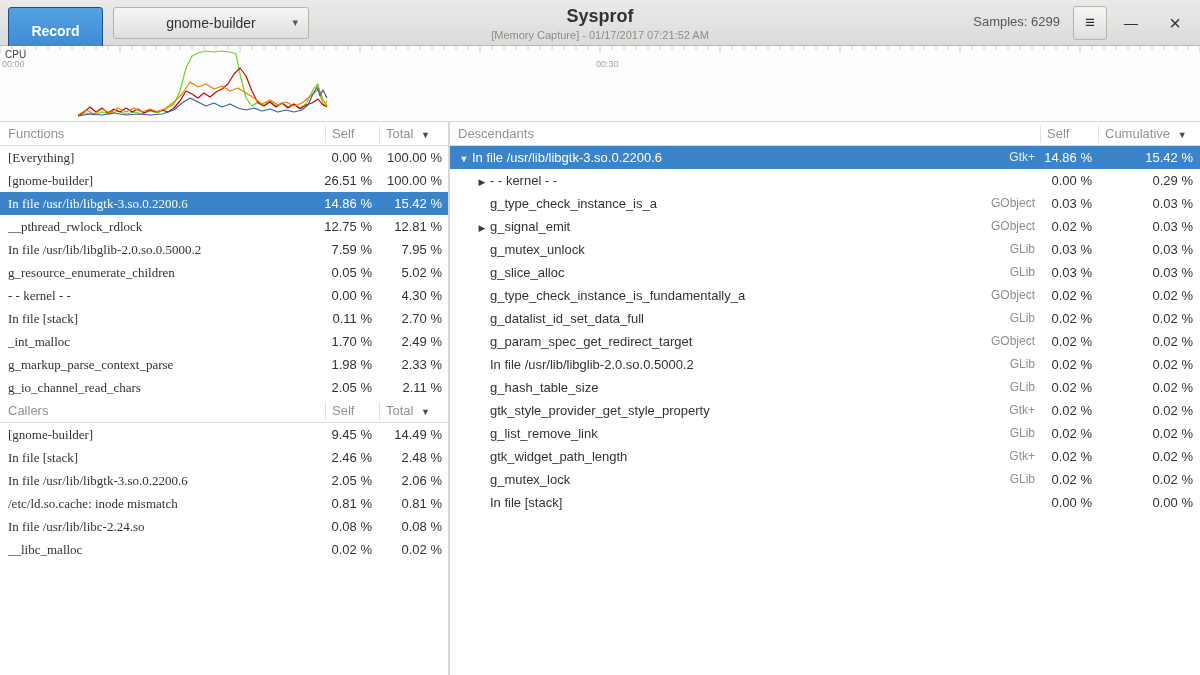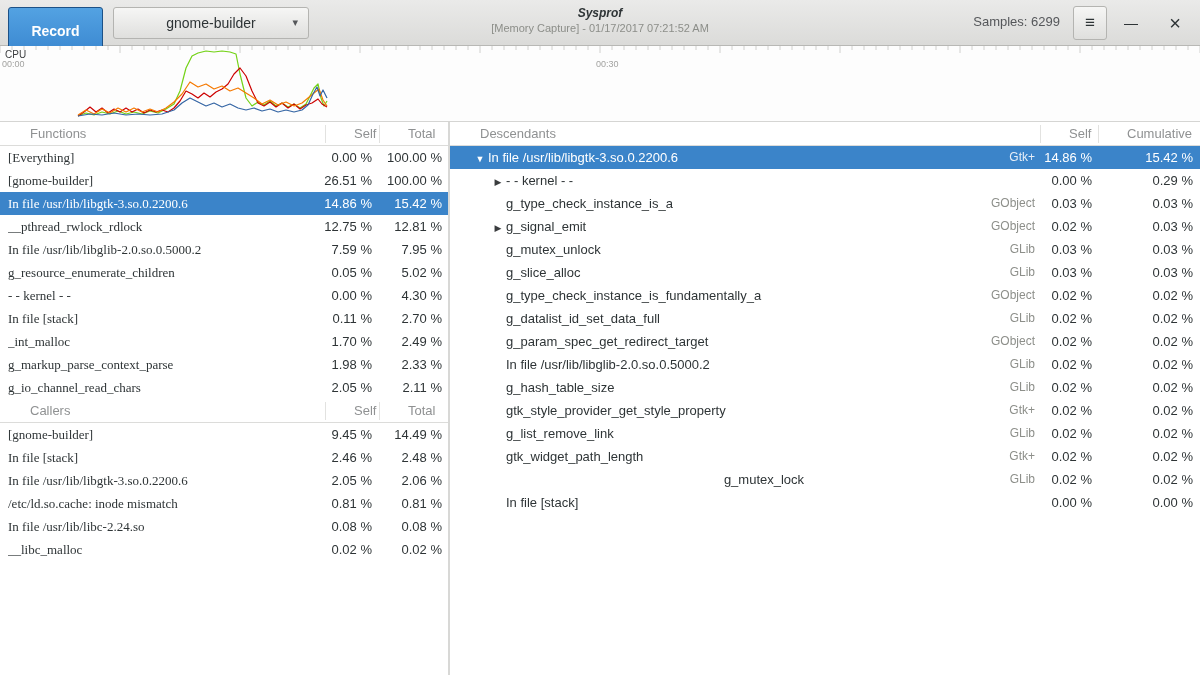--- a/index.html
+++ b/index.html
@@ -28,21 +28,21 @@
     background:linear-gradient(#f6f6f5,#dfdfdd);
     color:#2e3436; font-size:14px; font-family:inherit; cursor:pointer;
     text-align:center;
   }
   .process-btn .arrow {
     position:absolute; right:10px; top:8px; font-size:11px; color:#55575a;
   }
   .title-block {
     position:absolute; left:0; right:0; top:6px; text-align:center; pointer-events:none;
   }
-  .title-block .title { font-size:12px; font-weight:bold; color:#2e3436;font-style:italic; }
+  .title-block .title { font-size:18px; font-weight:bold; color:#2e3436; }
   .title-block .subtitle { font-size:11px; color:#8c8e89; margin-top:2px; }
   .samples {
     position:absolute; right:140px; top:14px; font-size:13px; color:#55575a;
   }
   .menu-btn {
     position:absolute; left:1073px; top:6px; width:34px; height:34px;
     border:1px solid #b4b4b1; border-radius:3px;
     background:linear-gradient(#f6f6f5,#dfdfdd);
     font-size:17px; color:#2e3436; font-family:inherit; cursor:pointer;
   }
@@ -68,21 +68,21 @@
   
   .main { position:absolute; top:122px; left:0; width:1200px; height:553px; background:#fff; }
   .left-pane  { position:absolute; left:0; top:0; width:448px; height:553px; }
   .pane-divider { position:absolute; left:448px; top:0; width:2px; height:553px; background:#d8d8d6; }
   .right-pane { position:absolute; left:450px; top:0; width:750px; height:553px; }
 
   .thead {
     position:relative; height:24px; background:#ffffff;
     border-bottom:1px solid #dcdcda; color:#8f9192; font-size:13px;
   }
-  .thead .h { position:absolute; top:0; height:24px; line-height:24px;margin-left:22px; }
+  .thead .h { position:absolute; top:0; height:24px; line-height:24px; }
   .colsep { position:absolute; top:3px; width:1px; height:18px; background:#e2e2e0; }
   .sort-arrow { font-size:9px; color:#45474a; margin-left:4px; }
 
   
   .lh-name  { left:8px; }
   .lh-self  { left:332px; }
   .lh-total { left:386px; }
   .lsep1 { left:325px; } .lsep2 { left:379px; }
 
   .row { position:relative; height:23px; line-height:23px; font-size:13px; background:#ffffff; }
@@ -92,21 +92,21 @@
   .c-total{ position:absolute; right:6px; }
 
   
   .rh-name { left:8px;text-align:right; }
   .rh-self { left:597px; }
   .rh-cum  { left:655px; }
   .rsep1 { left:590px; } .rsep2 { left:648px; }
 
   .drow { position:relative; height:23px; line-height:23px; font-size:13px; background:#ffffff; }
   .drow.selected { background:#3b84c9; color:#ffffff; }
-  .d-name { position:absolute; left:16px; right:170px; overflow:hidden; white-space:nowrap; }
+  .d-name { position:absolute; left:0; right:170px; overflow:hidden; white-space:nowrap; }
   .expander { display:inline-block; width:16px; text-align:center; font-size:9px; color:#3a3c3e; }
   .drow.selected .expander { color:#ffffff; }
   .d-lib  { position:absolute; right:165px; font-size:12px; color:#8d8f8a; }
   .drow.selected .d-lib { color:#e6eef8; }
   .d-self { position:absolute; right:108px; }
   .d-cum  { position:absolute; right:7px; }
 </style>
 </head>
 <body>
 
@@ -447,21 +447,21 @@
           <span class="d-self">0.02 %</span>
           <span class="d-cum">0.02 %</span>
         </div>
         <div class="drow">
           <span class="d-name" style="padding-left: 24px;"><span class="expander"></span><span class="">gtk_widget_path_length</span></span>
           <span class="d-lib">Gtk+</span>
           <span class="d-self">0.02 %</span>
           <span class="d-cum">0.02 %</span>
         </div>
         <div class="drow">
-          <span class="d-name" style="padding-left: 16px; text-align: center;"><span class="expander"></span><span class="">g_mutex_lock</span></span>
+          <span class="d-name" style="padding-left: 24px;"><span class="expander"></span><span class="">g_mutex_lock</span></span>
           <span class="d-lib">GLib</span>
           <span class="d-self">0.02 %</span>
           <span class="d-cum">0.02 %</span>
         </div>
         <div class="drow">
           <span class="d-name" style="padding-left: 24px;"><span class="expander"></span><span class="">In file [stack]</span></span>
           <span class="d-self">0.00 %</span>
           <span class="d-cum">0.00 %</span>
         </div>
       </div>

